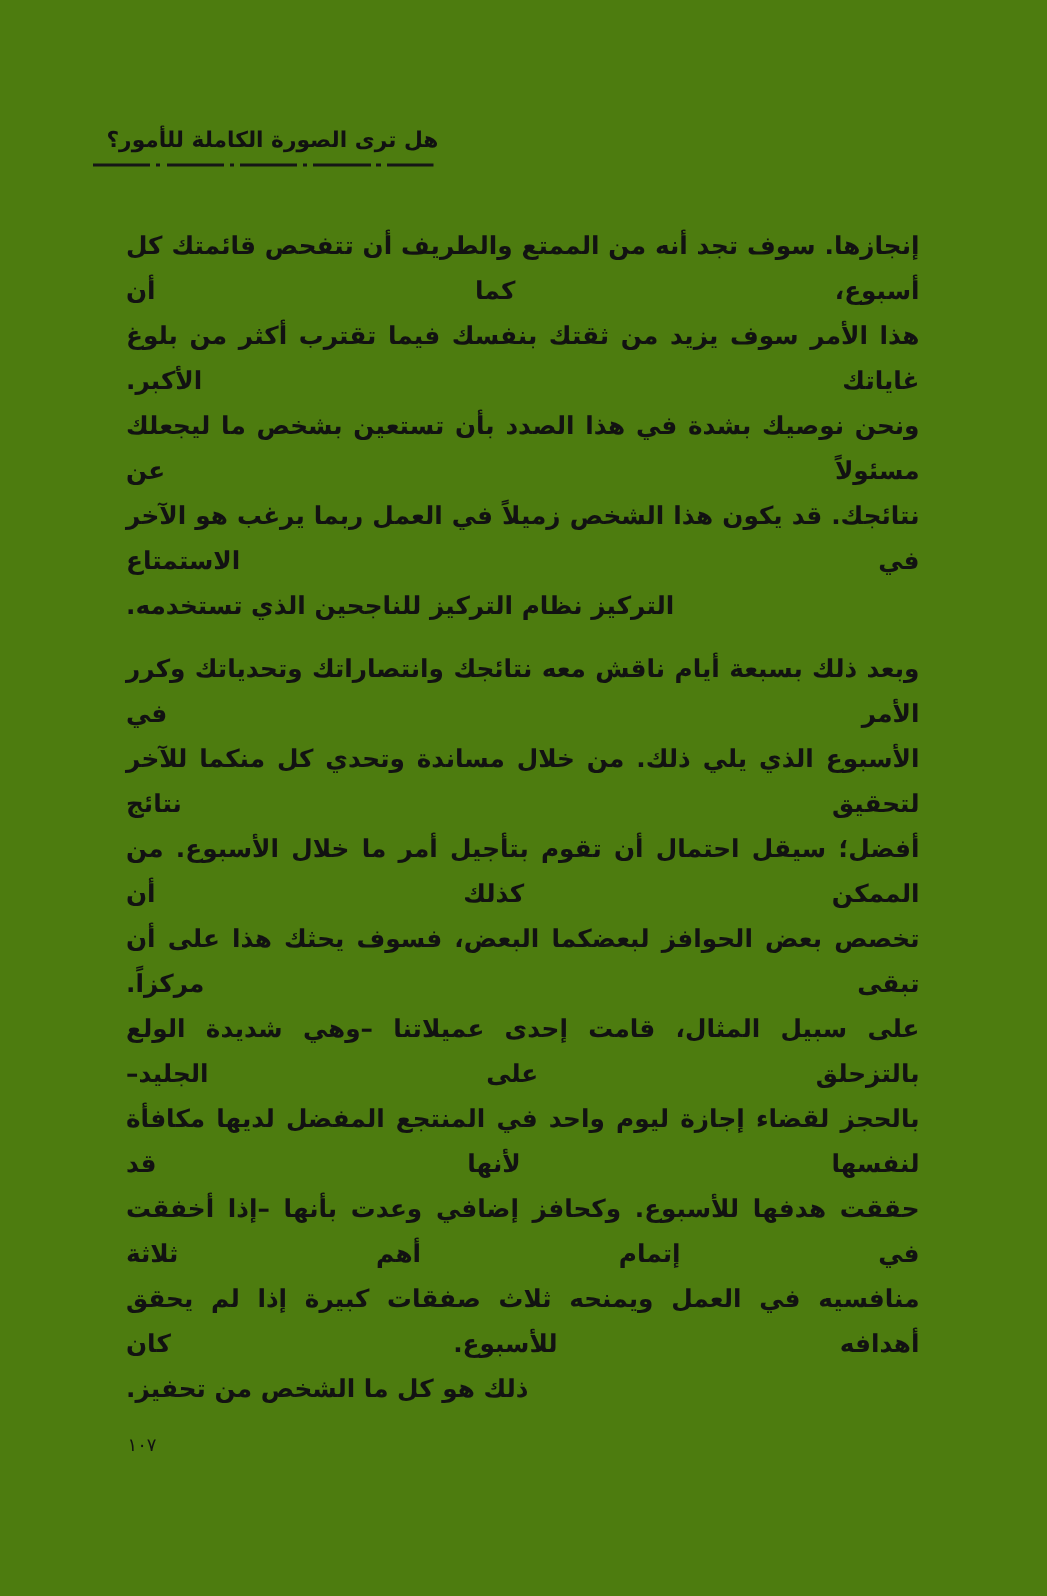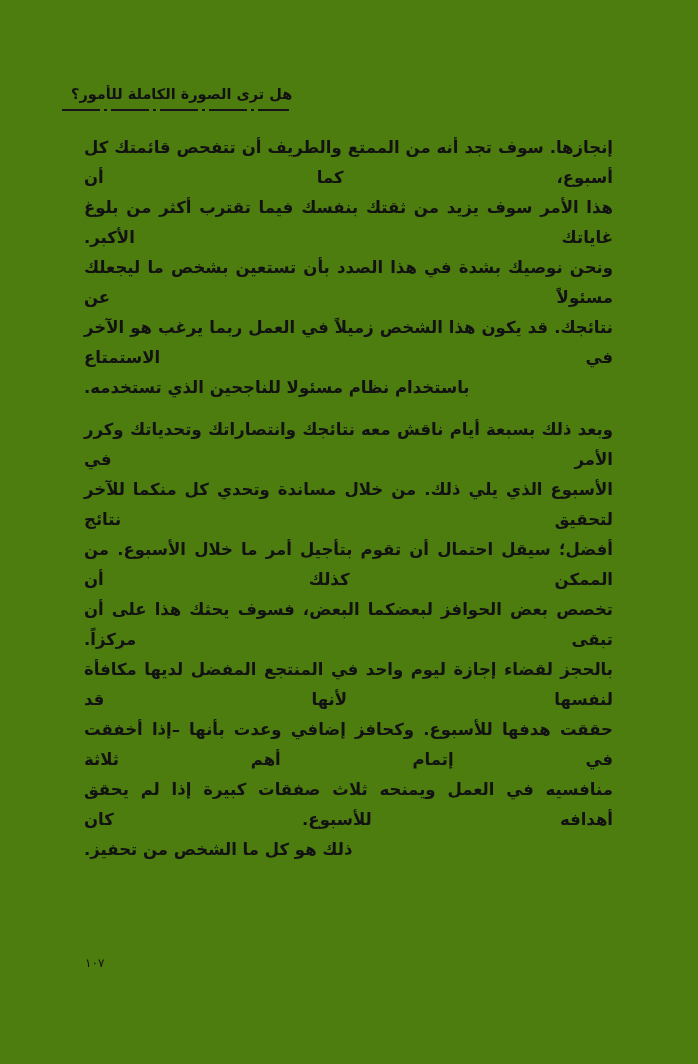--- a/index.html
+++ b/index.html
@@ -39,21 +39,21 @@
       #161616 0px, #161616 38px,
       transparent 38px, transparent 42px,
       #161616 42px, #161616 45px,
       transparent 45px, transparent 49px
     );
   }
   
   .body-text {
     position: absolute;
     left: 84px;
-    top: 133px;
+    top: 149px;
     width: 529px;
     direction: rtl;
     font-size: 16.5px;
     font-weight: bold;
     color: #121212;
   }
   .para { margin: 0; }
   .para + .para { margin-top: 12px; }
   .line {
     line-height: 30px;
@@ -85,27 +85,28 @@
   <div class="running-head">هل ترى الصورة الكاملة للأمور؟</div>
 
   <div class="head-rule"></div>
 
   <div class="body-text" id="body-text">
       <div class="para">
         <div class="line">إنجازها. سوف تجد أنه من الممتع والطريف أن تتفحص قائمتك كل أسبوع، كما أن</div>
         <div class="line">هذا الأمر سوف يزيد من ثقتك بنفسك فيما تقترب أكثر من بلوغ غاياتك الأكبر.</div>
         <div class="line">ونحن نوصيك بشدة في هذا الصدد بأن تستعين بشخص ما ليجعلك مسئولاً عن</div>
         <div class="line">نتائجك. قد يكون هذا الشخص زميلاً في العمل ربما يرغب هو الآخر في الاستمتاع</div>
-        <div class="line flush-left">باستخدام نظام مسئولا للناجحين الذي تستخدمه.</div>
+        <div class="line flush-left">التركيز نظام التركيز للناجحين الذي تستخدمه.</div>
       </div>
       <div class="para">
         <div class="line">وبعد ذلك بسبعة أيام ناقش معه نتائجك وانتصاراتك وتحدياتك وكرر الأمر في</div>
         <div class="line">الأسبوع الذي يلي ذلك. من خلال مساندة وتحدي كل منكما للآخر لتحقيق نتائج</div>
         <div class="line">أفضل؛ سيقل احتمال أن تقوم بتأجيل أمر ما خلال الأسبوع. من الممكن كذلك أن</div>
         <div class="line">تخصص بعض الحوافز لبعضكما البعض، فسوف يحثك هذا على أن تبقى مركزاً.</div>
+        <div class="line">على سبيل المثال، قامت إحدى عميلاتنا –وهي شديدة الولع بالتزحلق على الجليد–</div>
         <div class="line">بالحجز لقضاء إجازة ليوم واحد في المنتجع المفضل لديها مكافأة لنفسها لأنها قد</div>
         <div class="line">حققت هدفها للأسبوع. وكحافز إضافي وعدت بأنها –إذا أخفقت في إتمام أهم ثلاثة</div>
         <div class="line">منافسيه في العمل ويمنحه ثلاث صفقات كبيرة إذا لم يحقق أهدافه للأسبوع. كان</div>
         <div class="line flush-left">ذلك هو كل ما الشخص من تحفيز.</div>
       </div>
     </div>
 
   <div class="page-number">١٠٧</div>
 
 </div>

